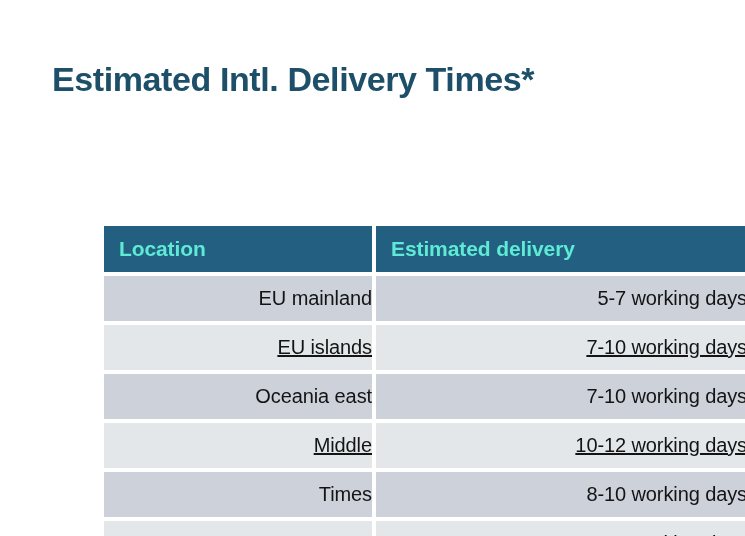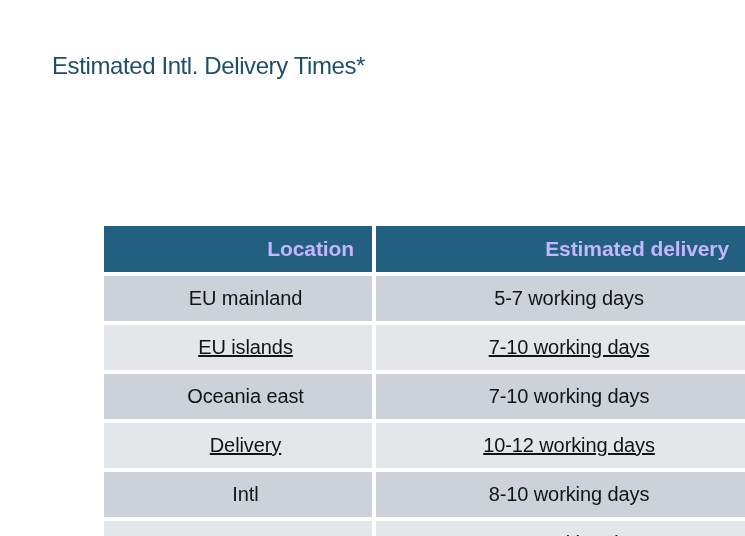--- a/index.html
+++ b/index.html
@@ -20,22 +20,22 @@
     width: 745px;
     height: 536px;
     background: #ffffff;
     box-sizing: border-box;
   }
 
   .page-title {
     position: absolute;
     left: 52px;
     top: 36px;
-    font-size: 24px;
-    font-weight: 400;
+    font-size: 34px;
+    font-weight: 700;
     letter-spacing: -0.4px;
     color: #1d5068;
     line-height: 1.2;
     white-space: nowrap;
   }
 
   .delivery-table {
     position: absolute;
     left: 52px;
     top: 113px;
@@ -50,35 +50,35 @@
     left: 48px;
     top: 109px;
     width: 647px;
   }
 
   .delivery-table col.col-location { width: 268px; }
   .delivery-table col.col-delivery  { width: 371px; }
 
   .delivery-table th {
     background: #225F80;
-    color: #c4b5fd;
+    color: #5eead4;
     font-size: 21px;
     font-weight: 700;
-    text-align: right;
+    text-align: left;
     padding: 10px 18px 11px 15px;
     height: 25px;
     vertical-align: middle;
     letter-spacing: -0.1px;
   }
 
   .delivery-table td {
     font-size: 20px;
     font-weight: 400;
     color: #141414;
-    text-align: center;
+    text-align: right;
     padding: 8px 0 9px 15px;
     height: 28px;
     vertical-align: middle;
     letter-spacing: -0.1px;
   }
 
   .delivery-table tr.row-shade td { background: #CCD1DA; }
   .delivery-table tr.row-light td { background: #E3E7EA; text-decoration: underline; }
 
   .footnote {
@@ -118,25 +118,25 @@
         </tr>
         <tr class="row-light">
           <td>EU islands</td>
           <td>7-10 working days</td>
         </tr>
         <tr class="row-shade">
           <td>Oceania east</td>
           <td>7-10 working days</td>
         </tr>
         <tr class="row-light">
-          <td>Delivery</td>
+          <td>Middle</td>
           <td>10-12 working days</td>
         </tr>
         <tr class="row-shade">
-          <td>Intl</td>
+          <td>Times</td>
           <td>8-10 working days</td>
         </tr>
         <tr class="row-light">
           <td>USA</td>
           <td>7-10 working days</td>
         </tr>
       </tbody>
     </table>
   </div>
 

